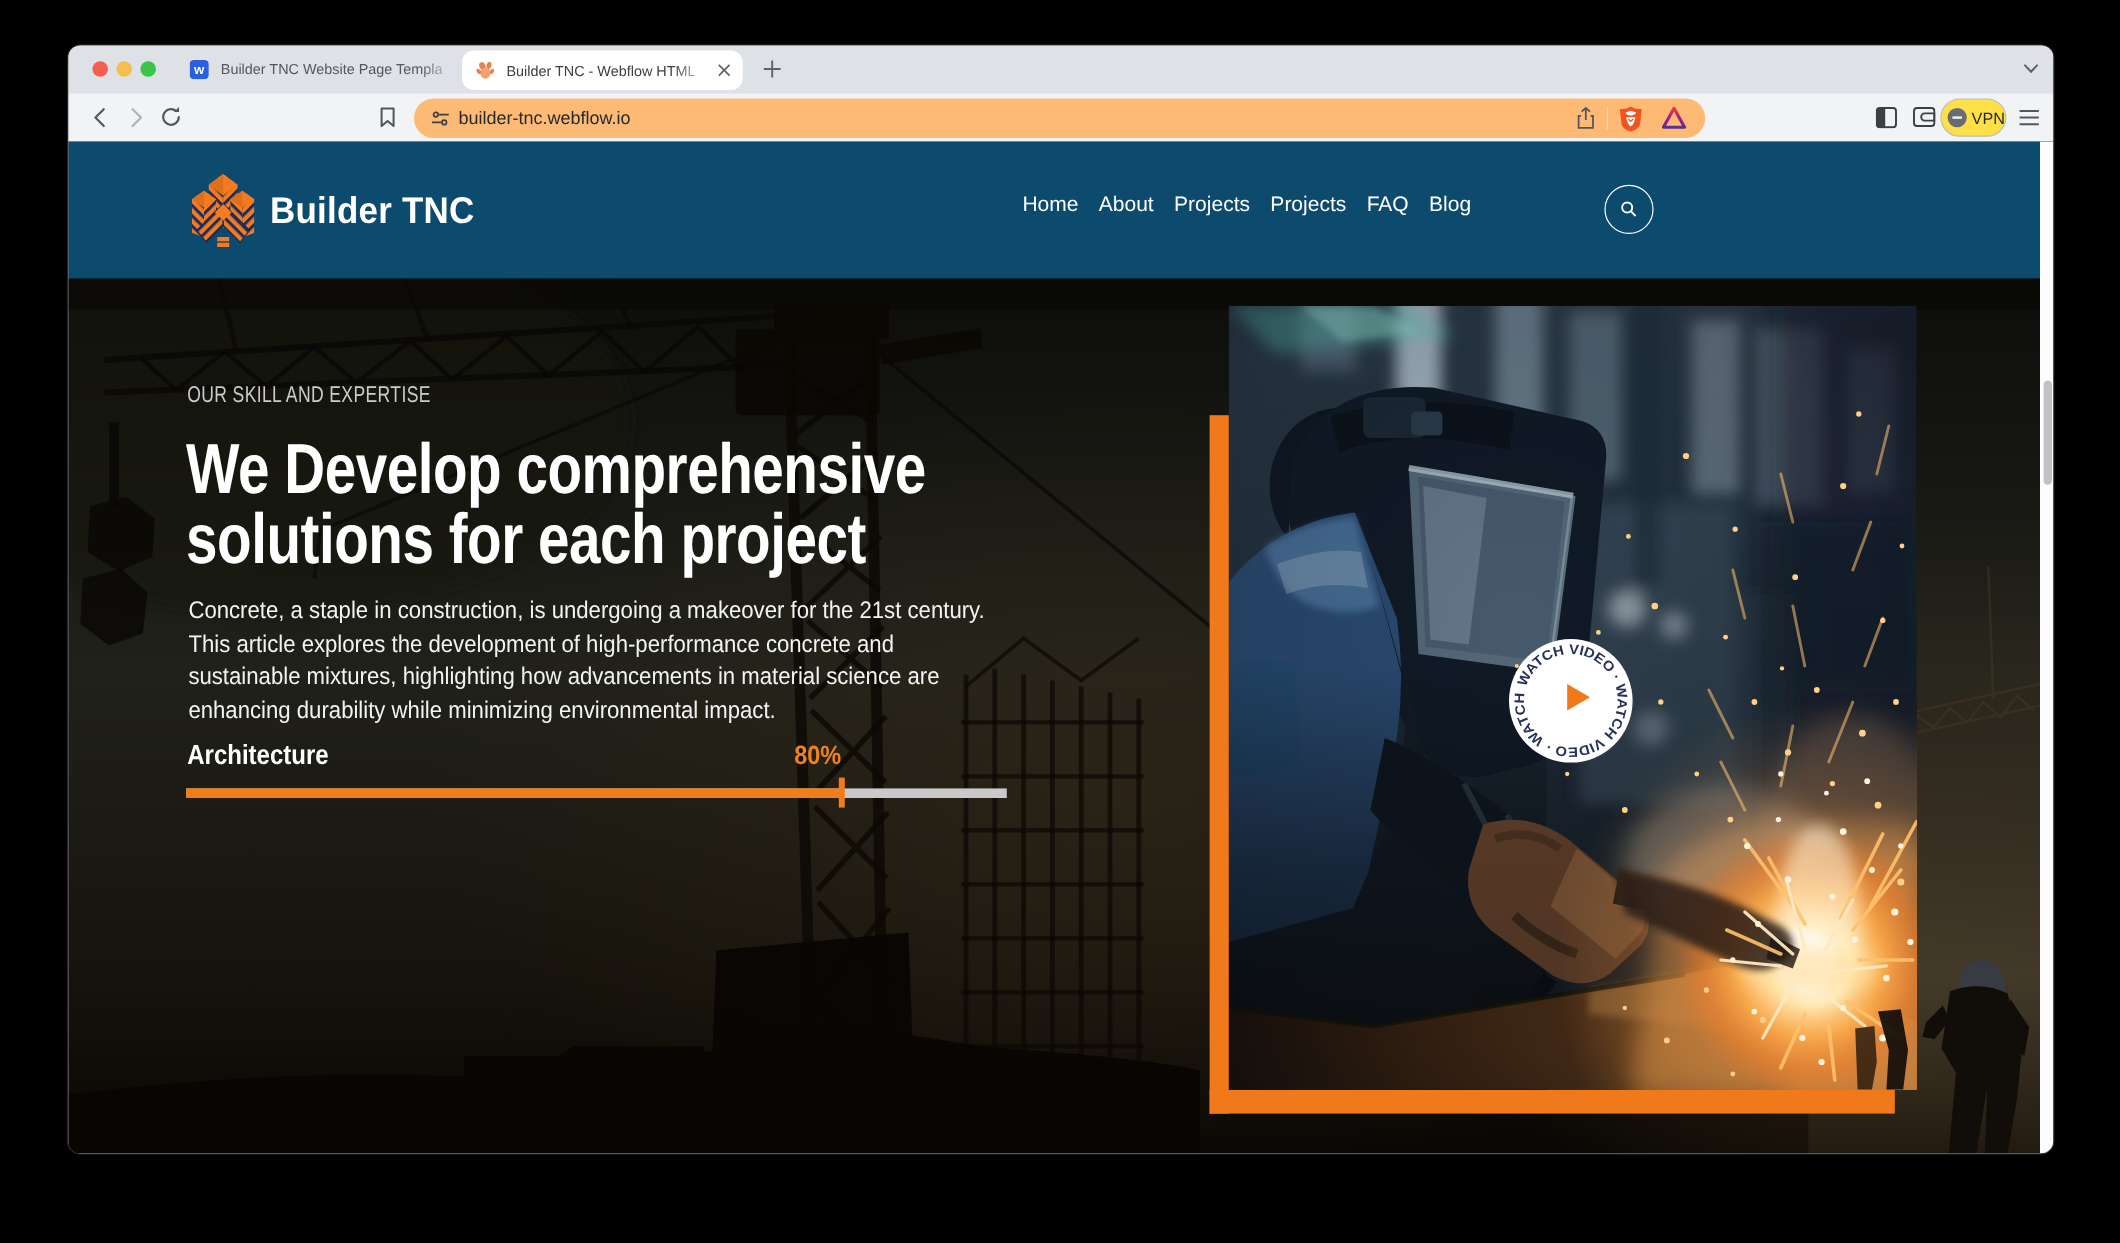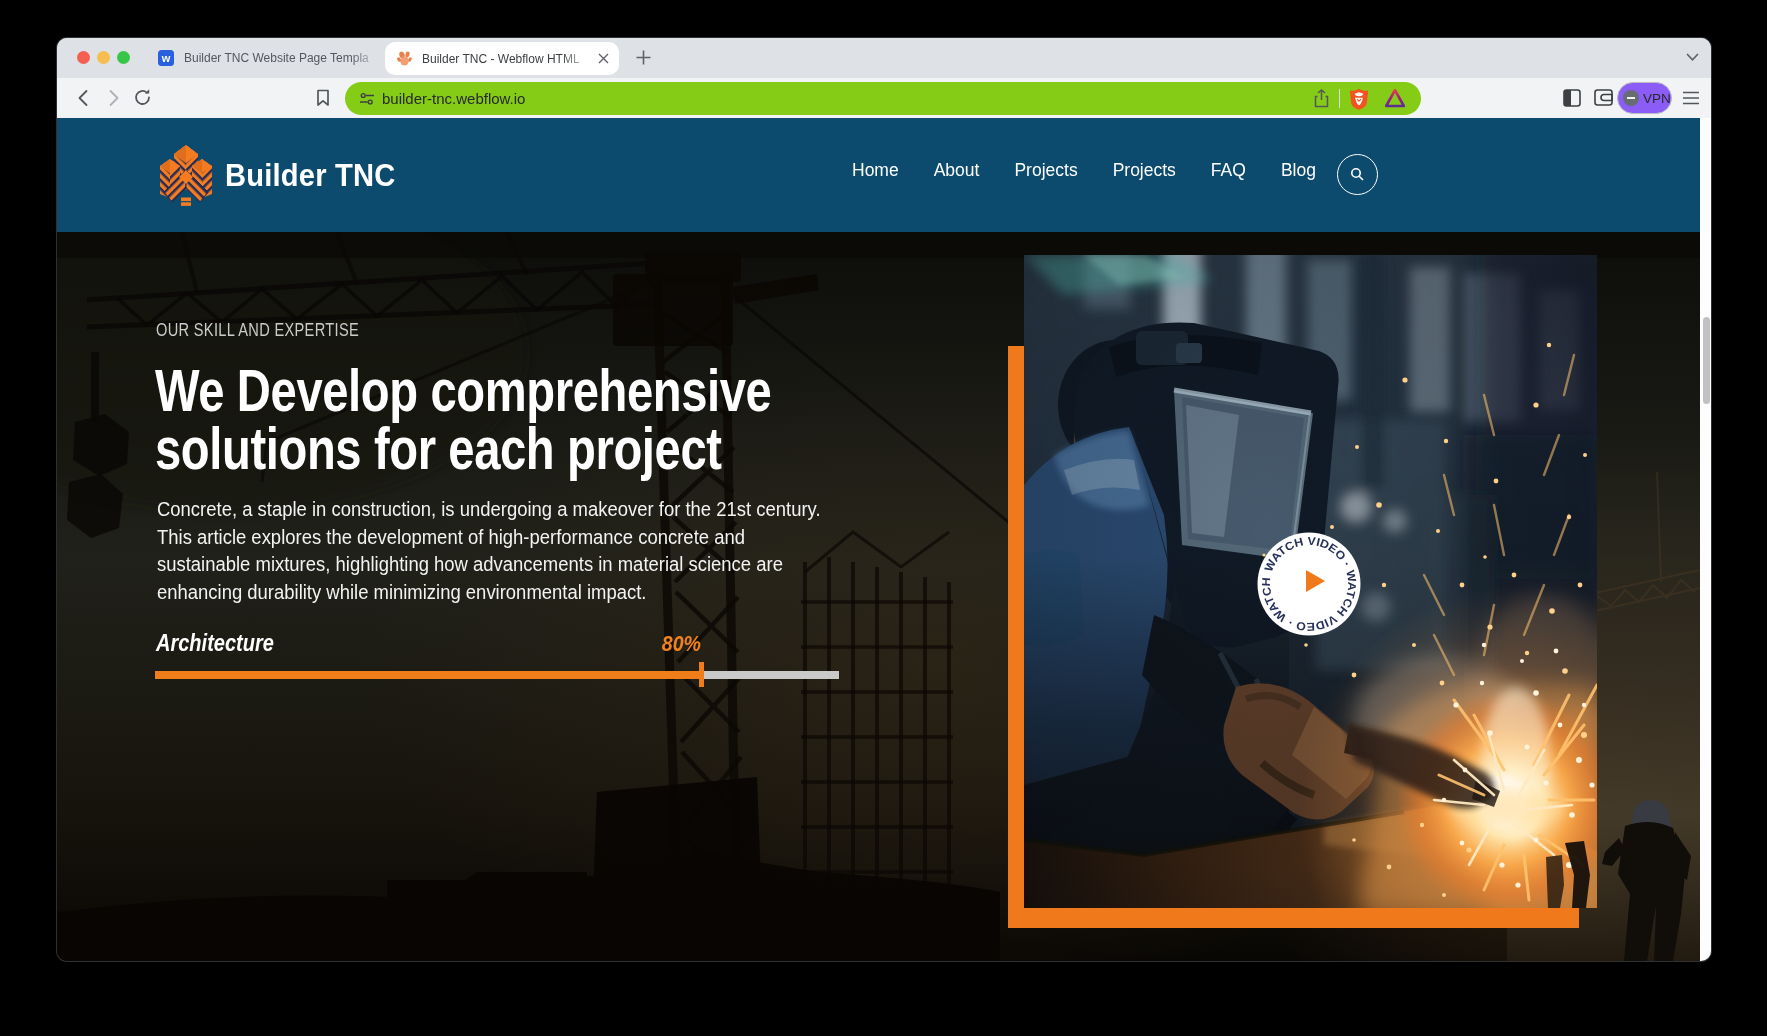--- a/index.html
+++ b/index.html
@@ -13,30 +13,30 @@
   
   .tabbar { position:absolute; left:0; top:0; width:100%; height:40px; background:#dee1e6; }
   .tl { position:absolute; top:13px; width:13px; height:13px; border-radius:50%; }
   .tab-title { position:absolute; top:13px; font-size:12px; color:#54585e; white-space:nowrap; }
   .activetab { position:absolute; left:328px; top:4px; width:234px; height:33px;
     background:#fff; border-radius:10px; }
 
   
   .toolbar { position:absolute; left:0; top:40px; width:100%; height:40px; background:#f1f3f4; }
   .urlpill { position:absolute; left:288px; top:4px; width:1076px; height:33px;
-    background:#84cc16; border-radius:17px; }
+    background:#fdba74; border-radius:17px; }
   .urltext { position:absolute; left:37px; top:8px; font-size:15px; color:#27292d; }
 
   
   .page { position:absolute; left:0; top:80px; width:1654px; height:843px;
     background:#0c0906; overflow:hidden; }
   .header { position:absolute; left:0; top:0; width:1643px; height:114px; background:#0c4a6e; }
   .brand { position:absolute; left:168px; top:40px; color:#fff; font-weight:bold;
     font-size:31px; letter-spacing:.2px; transform:scaleX(.94); transform-origin:0 0; }
-  .nav { position:absolute; left:795px; top:42px; display:flex; gap:35px;
+  .nav { position:absolute; left:795px; top:42px; display:flex; gap:17px;
     color:#fff; font-size:17.5px; font-weight:500; }
   .searchcirc { position:absolute; left:1280px; top:36px; width:41px; height:41px;
     border:1.6px solid #fff; border-radius:50%; }
   .quote { position:absolute; left:1373px; top:30px; width:165px; height:54px;
     background:#f0791b; border-radius:6px; color:#fff; font-weight:bold; font-size:15px;
     letter-spacing:.5px; text-align:center; line-height:54px; }
 
   
   .hero { position:absolute; left:0; top:114px; width:1643px; height:729px; overflow:hidden; background:#120d09; }
   .label { position:absolute; left:99px; top:87px; color:#cbcbcb; font-size:19px; letter-spacing:.4px;
@@ -151,21 +151,21 @@
       </svg>
     </div>
     <svg class="abs" style="left:1506px; top:11px" width="18" height="18" viewBox="0 0 18 18">
       <rect x="1" y="1" width="16" height="16" rx="2.5" fill="none" stroke="#3c4043" stroke-width="1.6"></rect>
       <path d="M1 3.5 a2.5 2.5 0 0 1 2.5 -2.5 H8 V17 H3.5 A2.5 2.5 0 0 1 1 14.5 Z" fill="#3c4043"></path>
     </svg>
     <svg class="abs" style="left:1537px; top:11px" width="19" height="17" viewBox="0 0 19 17">
       <rect x="1" y="1" width="17" height="15" rx="2.5" fill="none" stroke="#3c4043" stroke-width="1.6"></rect>
       <path d="M10 5.5 H18 V11.5 H10 A3 3 0 0 1 10 5.5 Z" fill="none" stroke="#3c4043" stroke-width="1.6"></path>
     </svg>
-    <div class="abs" style="left:1560px; top:4px; width:55px; height:32px; border:1px solid #babdc2; border-radius:16px; background:#8b5cf6;text-align:right;">
+    <div class="abs" style="left:1560px; top:4px; width:55px; height:32px; border:1px solid #babdc2; border-radius:16px; background:#fde047;text-align:right;">
       <div class="abs" style="left:5px; top:7px; width:16px; height:16px; border-radius:50%; background:#676c72;"></div>
       <div class="abs" style="left:9px; top:14px; width:8px; height:2px; background:#f1f3f4;"></div>
       <div class="abs" style="left:25px; top:8px; font-size:13.5px; color:#27292d;">VPN</div>
     </div>
     <svg class="abs" style="left:1625px; top:13px" width="18" height="14" viewBox="0 0 18 14">
       <path d="M1 1.5 H17 M1 7 H17 M1 12.5 H17" stroke="#53575c" stroke-width="1.7"></path>
     </svg>
   </div>
 
   <div class="page">
@@ -260,21 +260,21 @@
         </g>
         <rect x="0" y="0" width="1643" height="26" fill="#0a0806" opacity=".7"></rect>
       </svg>
       <div class="label">OUR SKILL AND EXPERTISE</div>
       <h1>We Develop comprehensive<br>solutions for each project</h1>
       <div class="para">Concrete, a staple in construction, is undergoing a makeover for the 21st century.<br>
         This article explores the development of high-performance concrete and<br>
         sustainable mixtures, highlighting how advancements in material science are<br>
         enhancing durability while minimizing environmental impact.</div>
 
-      <div class="skill" style="top:398px;font-style:italic;">
+      <div class="skill" style="top:384px;">
         <div class="lbl">Architecture</div>
         <div class="val" style="right:138px;">80%</div>
         <div class="track">
             <div class="fill" style="width:547px;"></div>
             <div class="tick" style="left:544px;"></div>
           </div>
       </div>
 
       <div class="frameV"></div>
       <div class="frameH"></div>

